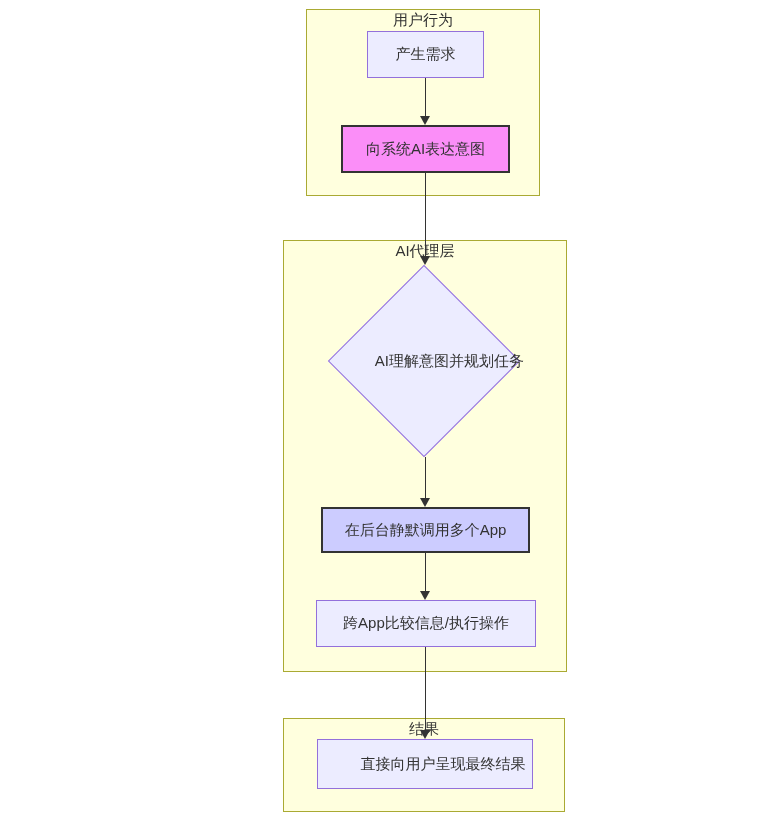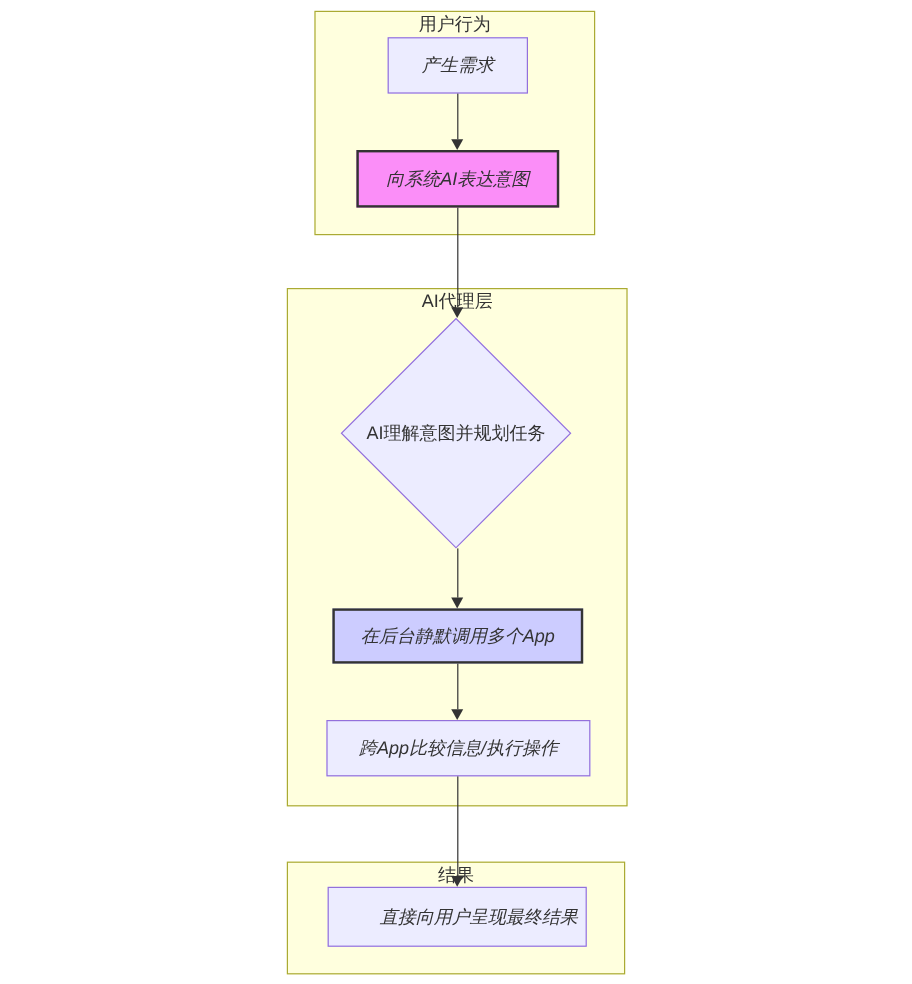--- a/index.html
+++ b/index.html
@@ -8,20 +8,21 @@
     width: 760px;
     height: 820px;
     background: #ffffff;
     font-family: "Liberation Sans", "DejaVu Sans", sans-serif;
   }
   .canvas {
     position: relative;
     width: 660px;
     height: 820px;
     overflow: hidden;
+    margin-left: 44px;
   }
   .cluster {
     position: absolute;
     background: var(--cluster-fill, #ffffde);
     border: 1px solid var(--cluster-border, #aaaa33);
     box-sizing: border-box;
     z-index: 0;
   }
   .cluster-title {
     position: absolute;
@@ -38,41 +39,40 @@
     background: var(--node-fill, #ececff);
     border: 1px solid var(--node-border, #9370db);
     box-sizing: border-box;
     color: var(--text-color, #333333);
     font-size: 15px;
     display: flex;
     align-items: center;
     justify-content: center;
     text-align: center;
     z-index: 2;
-    font-style: italic;
   }
   .node.strong {
     border: 2.5px solid var(--strong-border, #333333);
   }
   .node.pink { background: var(--pink-fill, #fb8ef8); }
   .node.lavender { background: var(--lavender-fill, #ccccff); }
   .diamond-shape {
     position: absolute;
     width: 136px;
     height: 136px;
     background: var(--node-fill, #ececff);
     border: 1px solid var(--node-border, #9370db);
     box-sizing: border-box;
     transform: rotate(45deg);
     z-index: 1;
   }
   .diamond-label {
     position: absolute;
     width: 200px;
-    text-align: center;
+    text-align: right;
     font-size: 15px;
     color: var(--text-color, #333333);
     z-index: 2;
   }
   .edge-line {
     position: absolute;
     width: 1.5px;
     background: var(--arrow-color, #333333);
     z-index: 3;
   }

